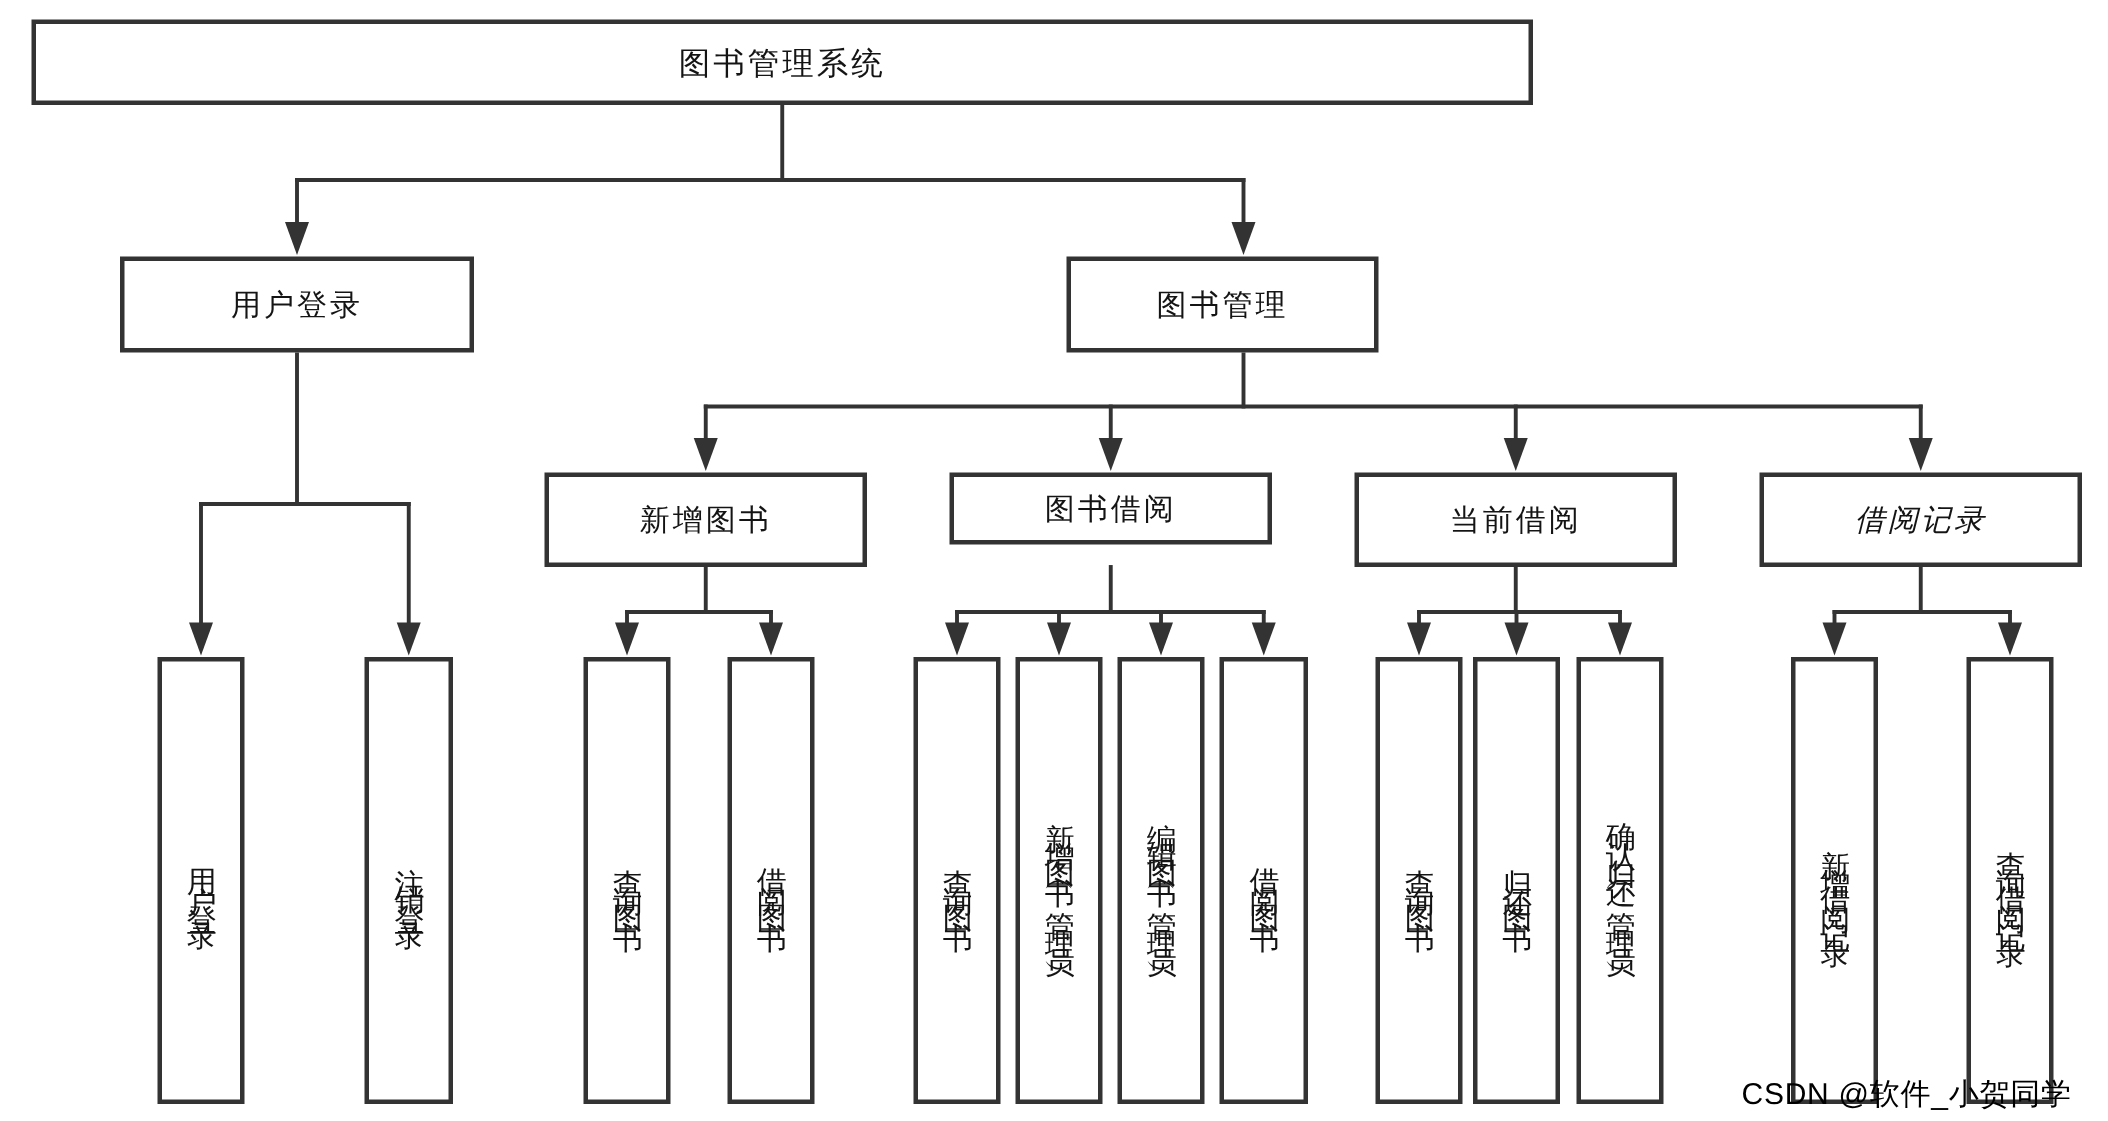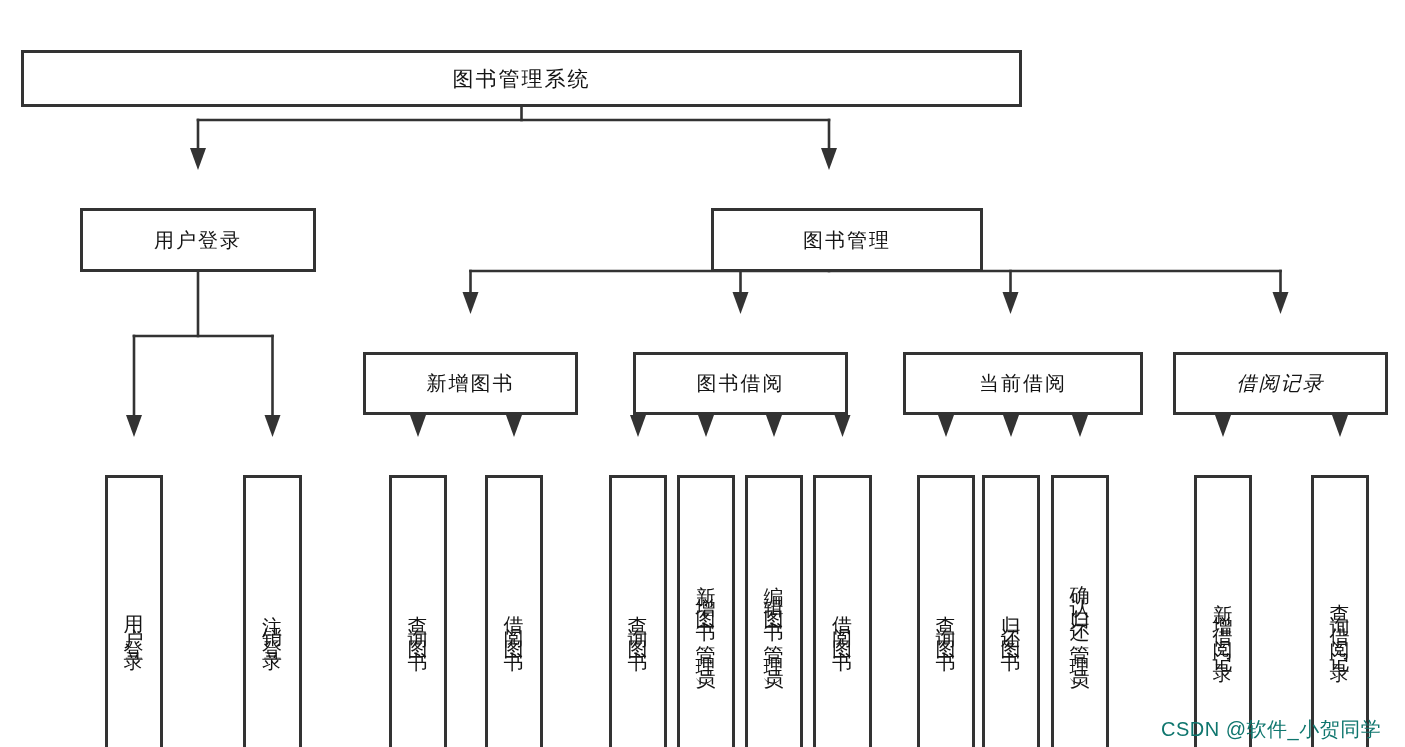--- a/index.html
+++ b/index.html
@@ -23,39 +23,38 @@
     background: #ffffff;
     border: 3px solid #333333;
     display: flex;
     align-items: center;
     justify-content: center;
     color: #141414;
     font-size: 20px;
     letter-spacing: 2px;
     z-index: 2;
     white-space: nowrap;
-    margin-top: 37px;
   }
   .node.lvl1 { font-size: 21px; letter-spacing: 2px; }
   .node.vert {
     writing-mode: vertical-rl;
     text-orientation: mixed;
     letter-spacing: 12px;
     font-size: 20px;
     line-height: 1;
     padding: 4px 0;
     white-space: normal;
   }
   .watermark {
     position: absolute;
     top: 716px;
     left: 1161px;
     z-index: 6;
     font-size: 20px;
-    color: #0f766e;
+    color: #000000;
     letter-spacing: 0.5px;
     white-space: nowrap;
   }
 </style>
 </head>
 <body>
 
 <div class="canvas" id="canvas">
   <svg id="connectors" viewBox="0 0 1405 747" xmlns="http://www.w3.org/2000/svg">
       <line x1="521.5" y1="70" x2="521.5" y2="120" stroke="#333333" stroke-width="2.6" stroke-linecap="square"></line>
@@ -107,26 +106,26 @@
       <line x1="1280.5" y1="378" x2="1280.5" y2="408" stroke="#333333" stroke-width="2.6" stroke-linecap="square"></line>
       <line x1="1223" y1="408" x2="1340" y2="408" stroke="#333333" stroke-width="2.6" stroke-linecap="square"></line>
       <line x1="1223" y1="408" x2="1223" y2="420" stroke="#333333" stroke-width="2.6" stroke-linecap="square"></line>
       <polygon points="1215,415 1231,415 1223,437" fill="#333333"></polygon>
       <line x1="1340" y1="408" x2="1340" y2="420" stroke="#333333" stroke-width="2.6" stroke-linecap="square"></line>
       <polygon points="1332,415 1348,415 1340,437" fill="#333333"></polygon>
     </svg>
   <div class="watermark">CSDN @软件_小贺同学</div>
 <div class="node lvl1" style="left: 21px; top: 13px; width: 1001px; height: 57px;">图书管理系统</div>
     <div class="node" style="left: 80px; top: 171px; width: 236px; height: 64px;">用户登录</div>
-    <div class="node" style="left: 711px; top: 171px; width: 272px; height: 64px; text-align: center;">图书管理</div>
+    <div class="node" style="left: 711px; top: 171px; width: 208px; height: 64px; text-align: center;">图书管理</div>
     <div class="node vert" style="left: 105px; top: 438px; width: 58px; height: 298px;">用户登录</div>
     <div class="node vert" style="left: 243px; top: 438px; width: 59px; height: 298px;">注销登录</div>
     <div class="node" style="left: 363px; top: 315px; width: 215px; height: 63px;">新增图书</div>
-    <div class="node" style="left: 633px; top: 315px; width: 215px; height: 63px;">图书借阅</div>
-    <div class="node" style="left: 903px; top: 315px; width: 240px; height: 63px;">当前借阅</div>
+    <div class="node" style="left: 633px; top: 315px; width: 215px; height: 48px;">图书借阅</div>
+    <div class="node" style="left: 903px; top: 315px; width: 215px; height: 63px;">当前借阅</div>
     <div class="node" style="left: 1173px; top: 315px; width: 215px; height: 63px; font-style: italic;">借阅记录</div>
     <div class="node vert" style="left: 389px; top: 438px; width: 58px; height: 298px;">查询图书</div>
     <div class="node vert" style="left: 485px; top: 438px; width: 58px; height: 298px;">借阅图书</div>
     <div class="node vert" style="left: 609px; top: 438px; width: 58px; height: 298px;">查询图书</div>
     <div class="node vert" style="left: 677px; top: 438px; width: 58px; height: 298px;">新增图书（管理员）</div>
     <div class="node vert" style="left: 745px; top: 438px; width: 58px; height: 298px;">编辑图书（管理员）</div>
     <div class="node vert" style="left: 813px; top: 438px; width: 59px; height: 298px;">借阅图书</div>
     <div class="node vert" style="left: 917px; top: 438px; width: 58px; height: 298px;">查询图书</div>
     <div class="node vert" style="left: 982px; top: 438px; width: 58px; height: 298px;">归还图书</div>
     <div class="node vert" style="left: 1051px; top: 438px; width: 58px; height: 298px;">确认归还（管理员）</div>

